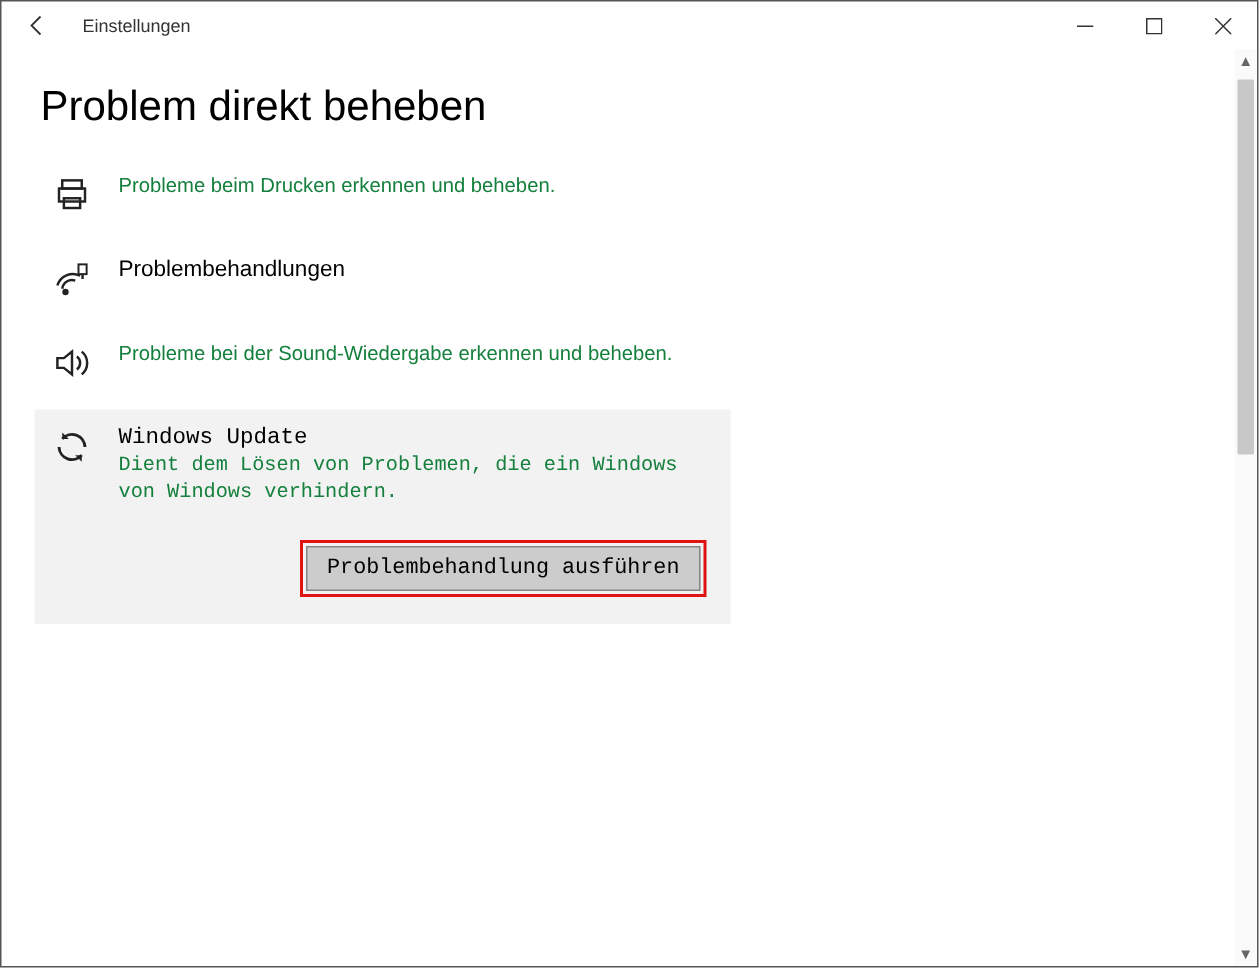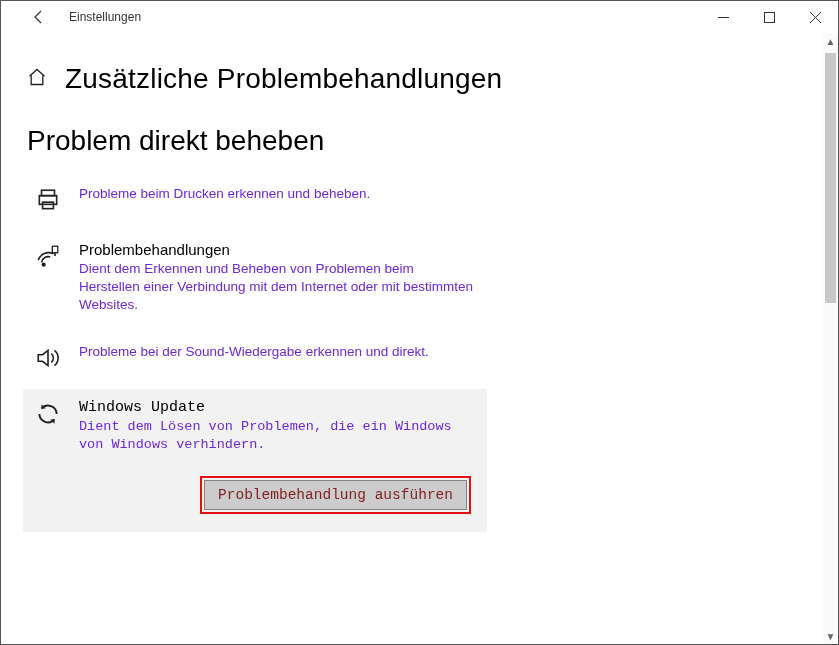--- a/index.html
+++ b/index.html
@@ -13,21 +13,21 @@
     position: relative;
     overflow: hidden;
     color: #000;
   }
 
   
   .titlebar {
     height: 32px;
     display: flex;
     align-items: center;
-    padding-left: 24px;
+    padding-left: 10px;
     font-size: 12px;
     color: #333;
   }
   .titlebar .back {
     width: 28px;
     height: 28px;
     display: flex;
     align-items: center;
     justify-content: center;
     margin-right: 16px;
@@ -100,42 +100,42 @@
     padding-top: 2px;
     color: #222;
   }
   .ts-body { flex: 1; }
   .ts-title {
     font-size: 15px;
     margin-bottom: 2px;
   }
   .ts-desc {
     font-size: 13.5px;
-    color: #6d28d9;
+    color: #15803d;
     line-height: 1.35;
   }
 
   .run-row {
     margin-top: 22px;
     display: flex;
     justify-content: flex-end;
     padding-right: 6px;
   }
   .run-highlight {
     border: 2.5px solid #e11212;
     padding: 2px;
     display: inline-block;
   }
   .run-highlight button {
     background: #cccccc;
     border: 1px solid #858585;
     font-size: 14.5px;
     padding: 6px 13px;
     font-family: inherit;
-    color: #7f1d1d;
+    color: #000000;
   }
 
   .section-gap { height: 50px; }
 
   
   .scrollbar {
     position: absolute;
     right: 0;
     top: 32px;
     bottom: 0;
@@ -192,29 +192,20 @@
 </div>
 
 <div class="scrollbar">
   <div class="scroll-arrow up">▲</div>
   <div class="scrollbar-thumb"></div>
   <div class="scroll-arrow down">▼</div>
 </div>
 
 <div class="content">
 
-  <div class="page-header">
-    <span class="home-icon">
-      <svg width="20" height="20" viewBox="0 0 24 24" fill="none" stroke="currentColor" stroke-width="1.6">
-        <path d="M3 11 L12 3 L21 11"></path>
-        <path d="M5 10 V21 H19 V10"></path>
-      </svg>
-    </span>
-    <h1 class="page-title">Zusätzliche Problembehandlungen</h1>
-  </div>
 
   <h2 class="section-title">Problem direkt beheben</h2>
 
   <div class="ts-list">
 
     <div class="ts-item">
       <div class="ts-icon">
         <svg width="26" height="26" viewBox="0 0 24 24" fill="none" stroke="currentColor" stroke-width="1.5">
           <rect x="6" y="3" width="12" height="5"></rect>
           <rect x="4" y="8" width="16" height="8"></rect>
@@ -231,34 +222,33 @@
         <svg width="26" height="26" viewBox="0 0 24 24" fill="none" stroke="currentColor" stroke-width="1.5">
           <path d="M3 16 A10 10 0 0 1 17 10"></path>
           <path d="M6 18 A6 6 0 0 1 14 13"></path>
           <circle cx="8" cy="20" r="1.2" fill="currentColor"></circle>
           <rect x="16" y="3" width="5" height="6" stroke-width="1.2"></rect>
           <line x1="18.5" y1="9" x2="18.5" y2="12"></line>
         </svg>
       </div>
       <div class="ts-body">
         <div class="ts-title">Problembehandlungen</div>
-        <div class="ts-desc">Dient dem Erkennen und Beheben von Problemen beim Herstellen einer Verbindung mit dem Internet oder mit bestimmten Websites.</div>
       </div>
     </div>
 
     <div class="ts-item">
       <div class="ts-icon">
         <svg width="26" height="26" viewBox="0 0 24 24" fill="none" stroke="currentColor" stroke-width="1.5">
           <path d="M3 9 H7 L12 5 V19 L7 15 H3 Z"></path>
           <path d="M15 8 A5 5 0 0 1 15 16"></path>
           <path d="M18 5 A9 9 0 0 1 18 19"></path>
         </svg>
       </div>
       <div class="ts-body">
-        <div class="ts-desc">Probleme bei der Sound-Wiedergabe erkennen und direkt.</div>
+        <div class="ts-desc">Probleme bei der Sound-Wiedergabe erkennen und beheben.</div>
       </div>
     </div>
 
     <div class="ts-item selected">
       <div class="ts-icon">
         <svg width="26" height="26" viewBox="0 0 24 24" fill="none" stroke="currentColor" stroke-width="1.8">
           <path d="M20 12 A8 8 0 0 0 6 7"></path>
           <polyline points="6,3 6,7 10,7" fill="currentColor" stroke="none"></polyline>
           <path d="M4 12 A8 8 0 0 0 18 17"></path>
           <polyline points="18,21 18,17 14,17" fill="currentColor" stroke="none"></polyline>

